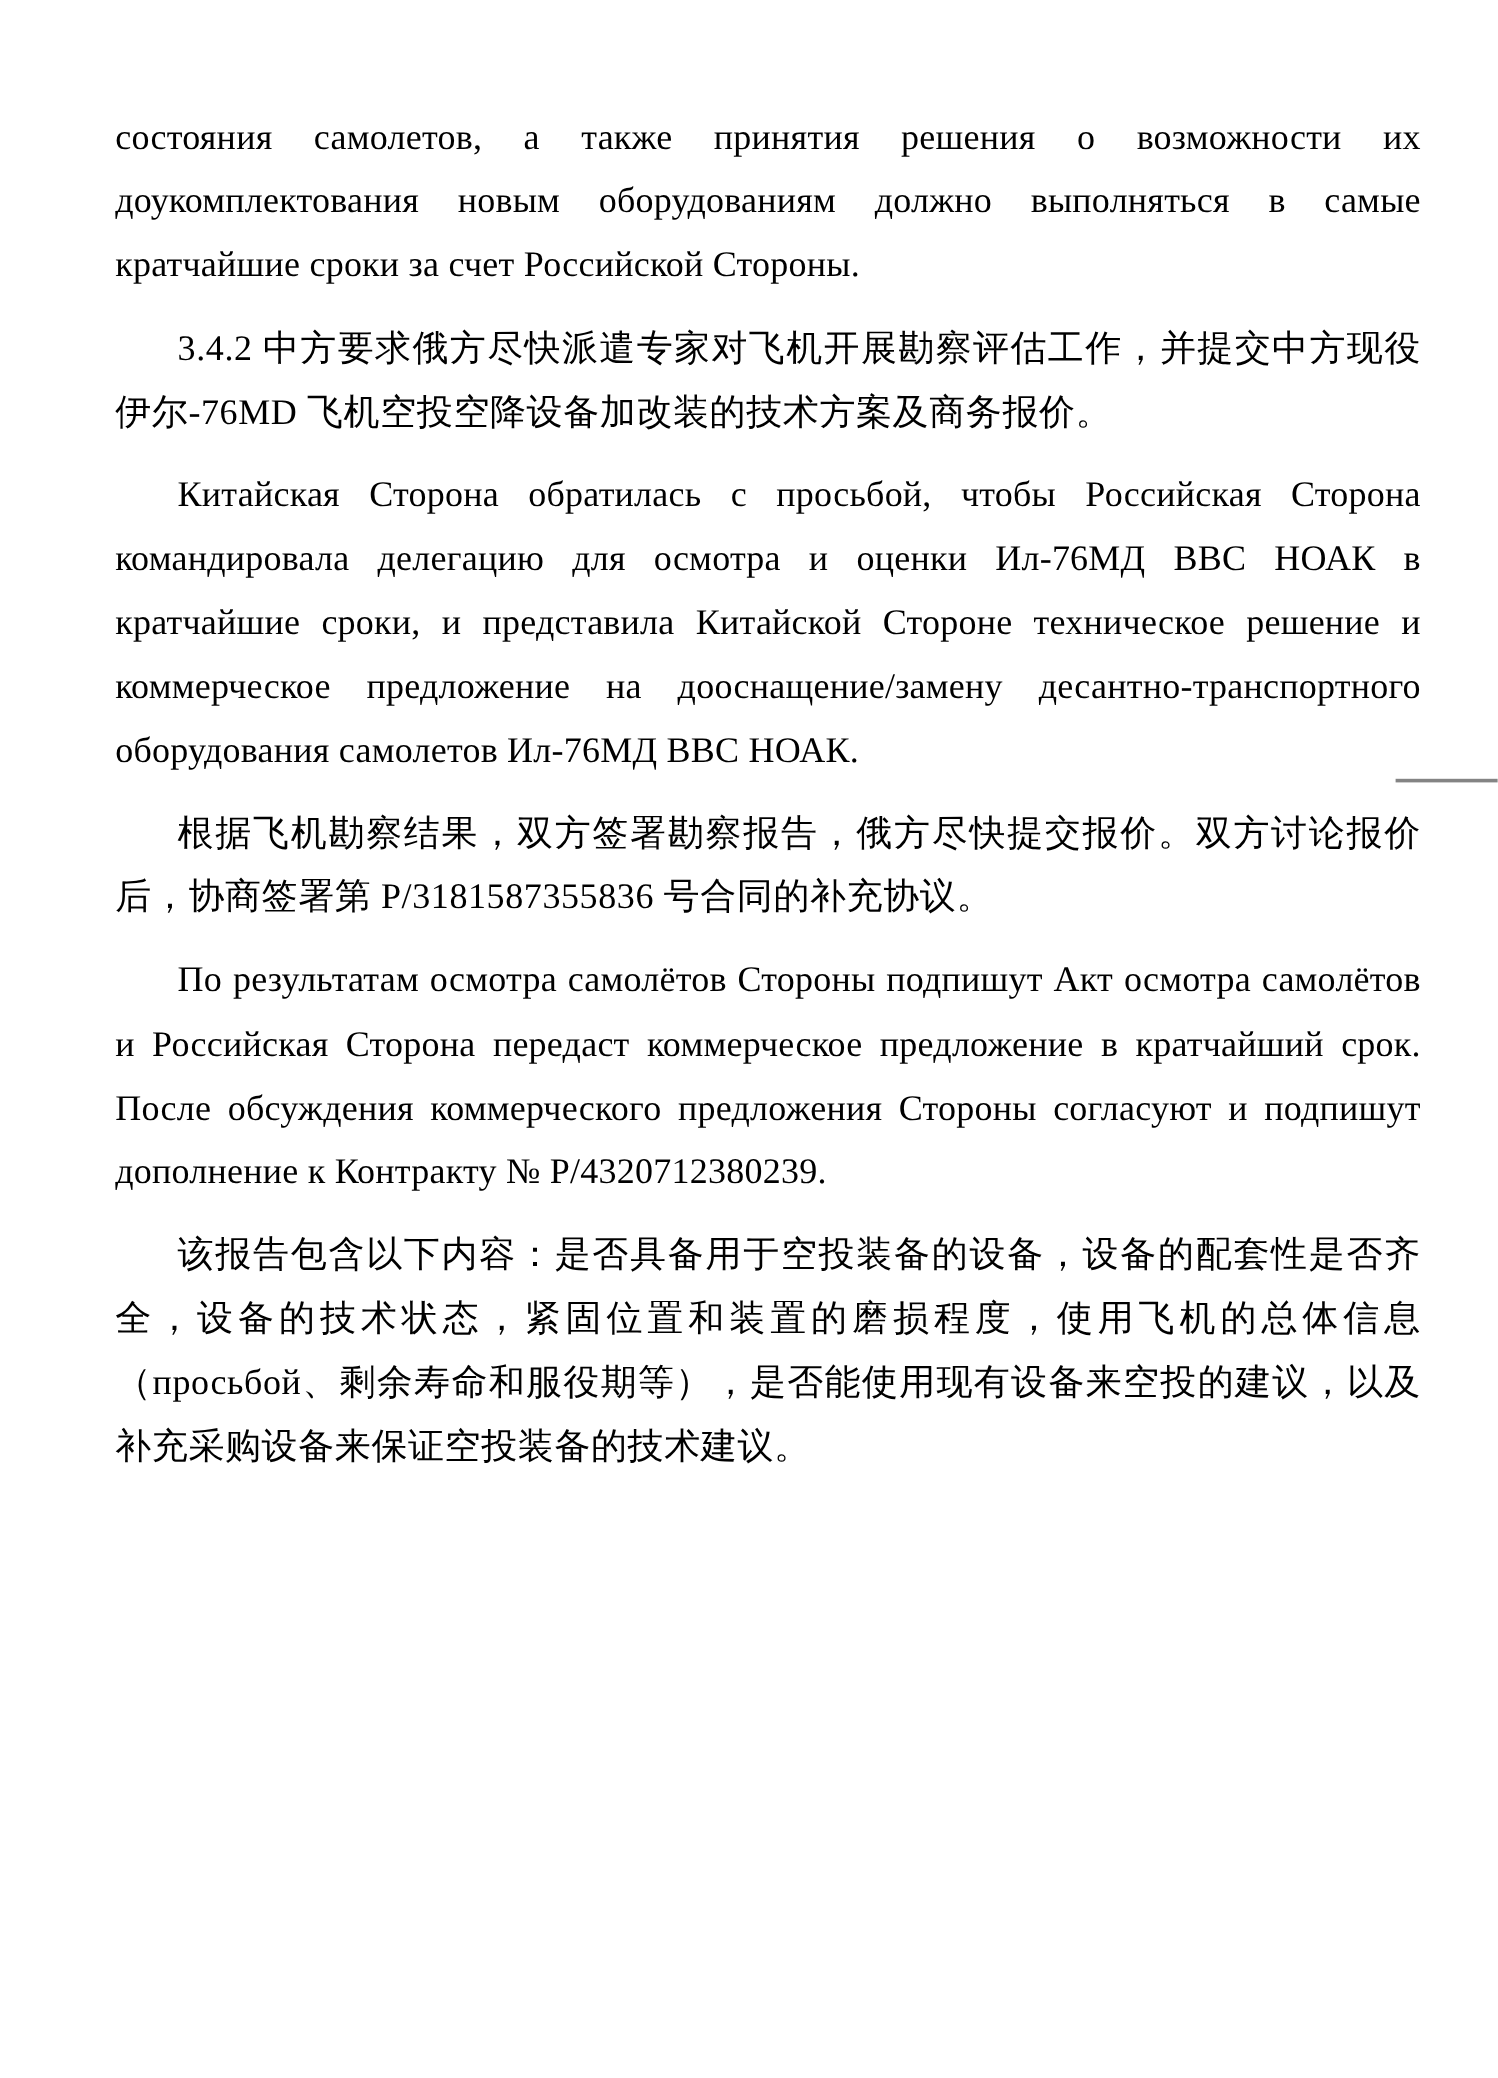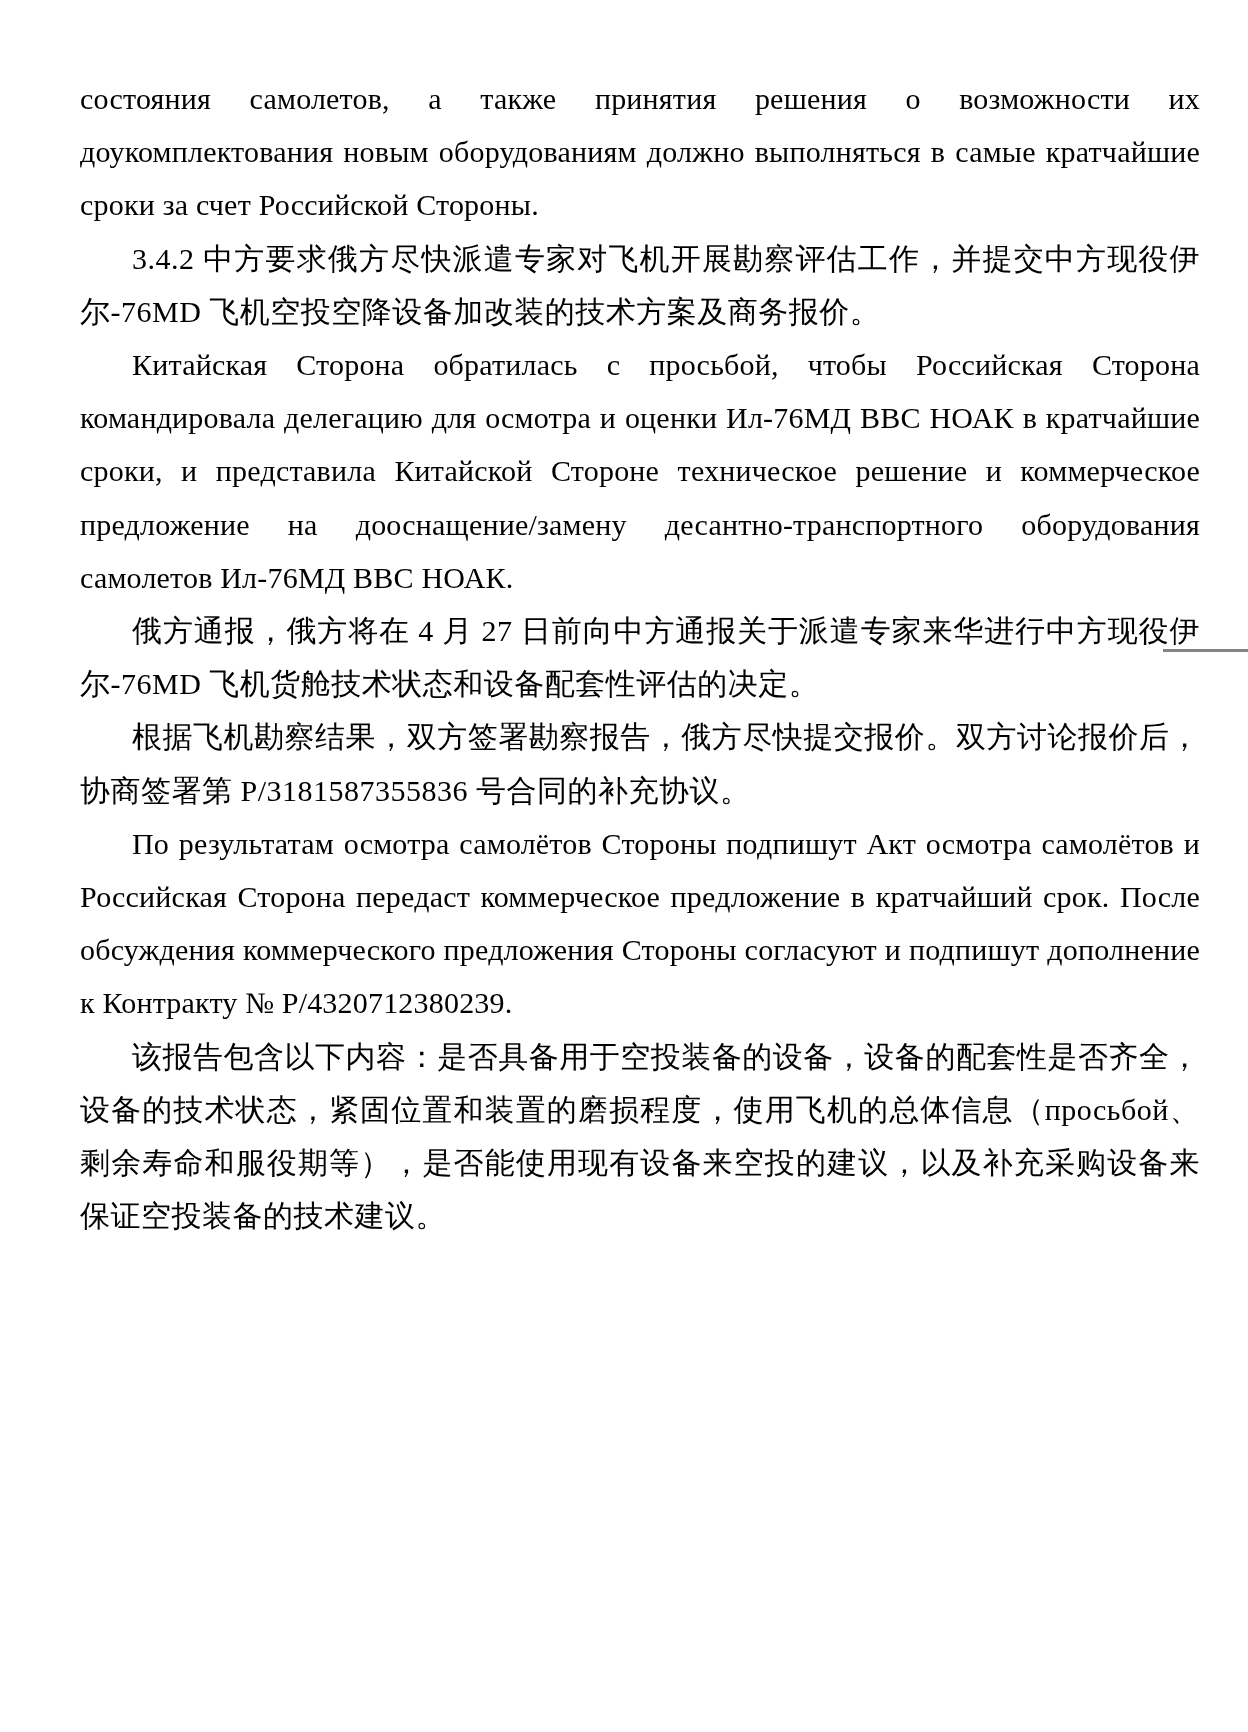--- a/index.html
+++ b/index.html
@@ -23,21 +23,21 @@
   .content {
     position: absolute;
     top: 72px;
     left: 80px;
     width: 1120px;
     font-size: 30px;
     line-height: 53.2px;
     letter-spacing: 0.2px;
   }
   .content p {
-    margin: 0;
+    margin: 16px;
     padding: 0;
     text-align: justify;
     text-indent: 52px;
     text-justify: inter-word;
   }
   .content p.no-indent {
     text-indent: 0;
   }
   .content p.justify-last {
     text-align-last: justify;
@@ -69,21 +69,20 @@
 
 <div class="page">
 
   <div class="content">
     <p class="ru no-indent">состояния самолетов, а также принятия решения о возможности их доукомплектования новым оборудованиям должно выполняться в самые кратчайшие сроки за счет Российской Стороны.</p>
 
     <p class="zh" lang="zh">3.4.2 中方要求俄方尽快派遣专家对飞机开展勘察评估工作，并提交中方现役伊尔-76MD 飞机空投空降设备加改装的技术方案及商务报价。</p>
 
     <p class="ru">Китайская Сторона обратилась с просьбой, чтобы Российская Сторона командировала делегацию для осмотра и оценки Ил-76МД ВВС НОАК в кратчайшие сроки, и представила Китайской Стороне техническое решение и коммерческое предложение на дооснащение/замену десантно-транспортного оборудования самолетов Ил-76МД ВВС НОАК.</p>
 
-    <p class="zh" lang="zh">俄方通报，俄方将在 4 月 27 日前向中方通报关于派遣专家来华进行中方现役伊尔-76MD 飞机货舱技术状态和设备配套性评估的决定。</p>
 
 
     <p class="zh" lang="zh">根据飞机勘察结果，双方签署勘察报告，俄方尽快提交报价。双方讨论报价后，协商签署第 P/3181587355836 号合同的补充协议。</p>
 
     <p class="ru">По результатам осмотра самолётов Стороны подпишут Акт осмотра самолётов и Российская Сторона передаст коммерческое предложение в кратчайший срок. После обсуждения коммерческого предложения Стороны согласуют и подпишут дополнение к Контракту № P/4320712380239.</p>
 
     <p class="zh" lang="zh">该报告包含以下内容：是否具备用于空投装备的设备，设备的配套性是否齐全，设备的技术状态，紧固位置和装置的磨损程度，使用飞机的总体信息（просьбой、剩余寿命和服役期等），是否能使用现有设备来空投的建议，以及补充采购设备来保证空投装备的技术建议。</p>
 
   </div>
 

